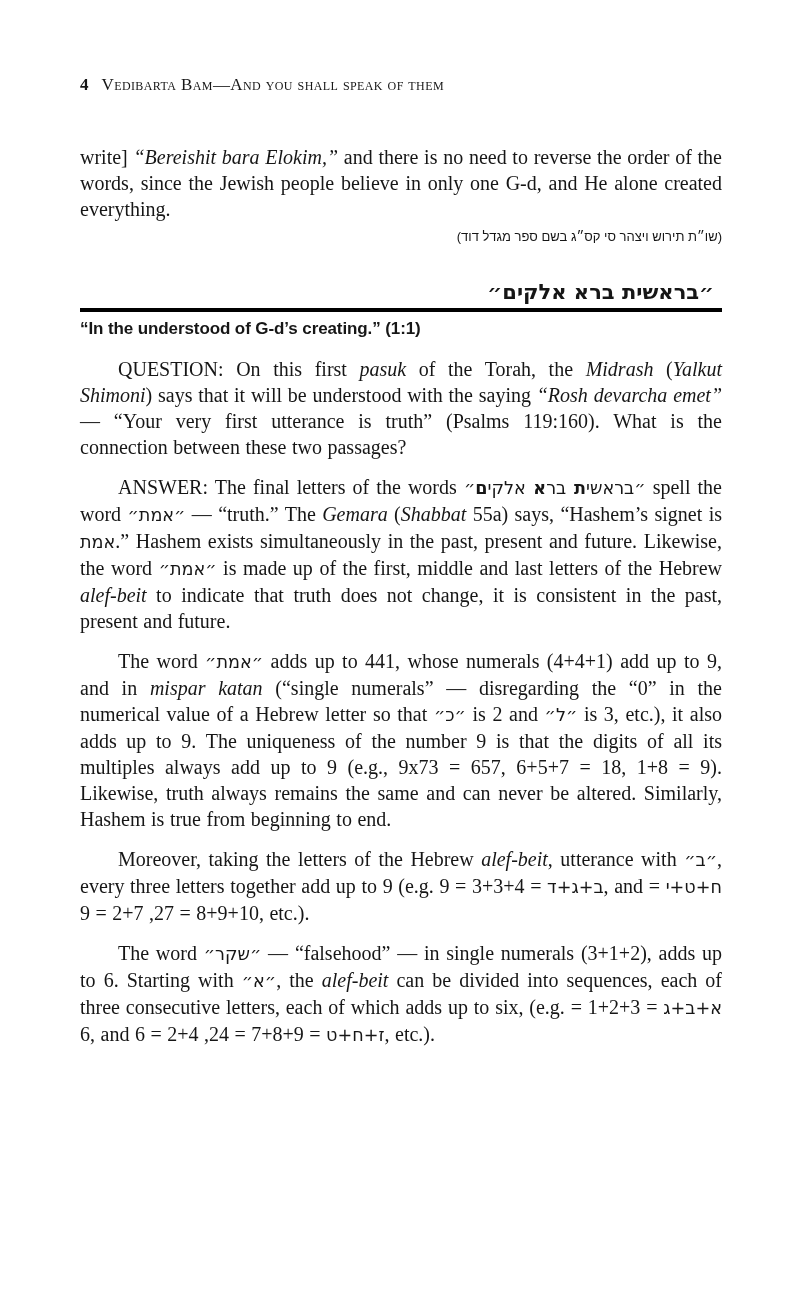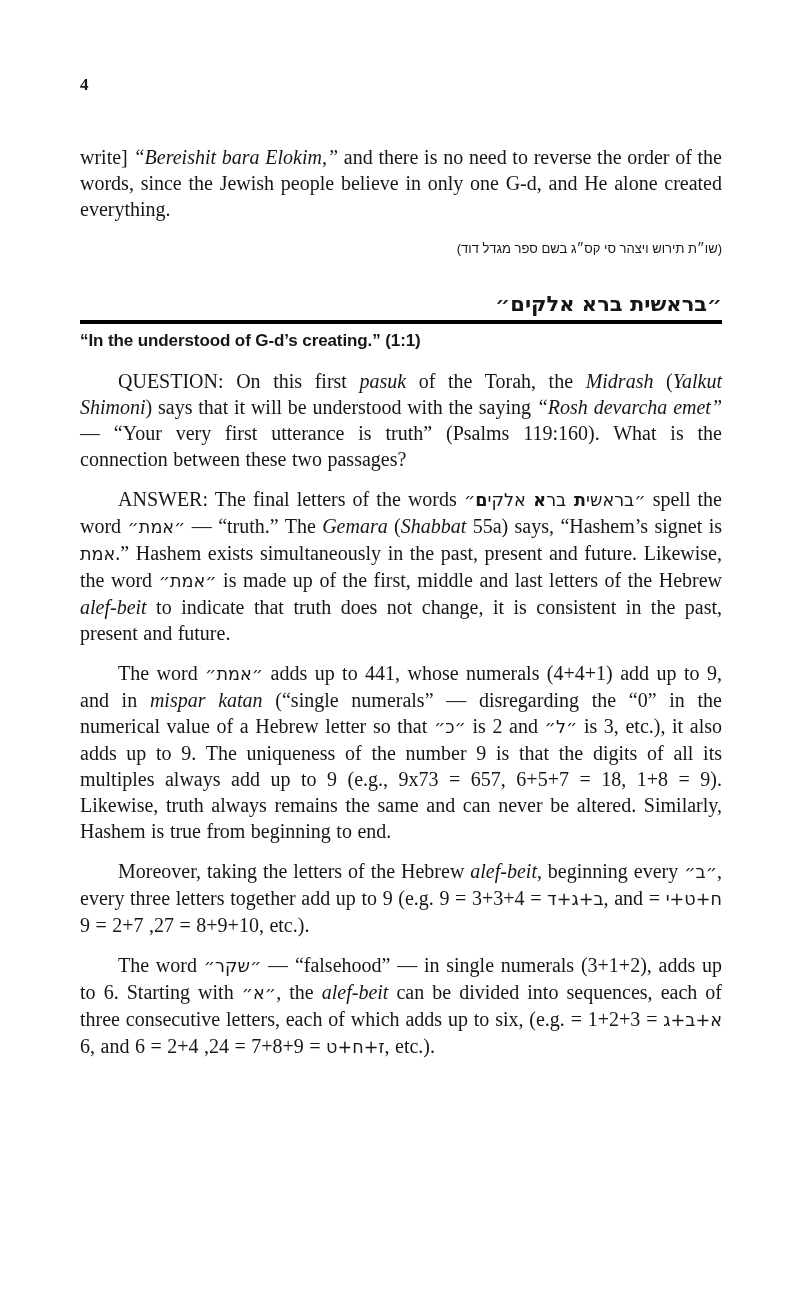--- a/index.html
+++ b/index.html
@@ -25,21 +25,21 @@
   .page-num { font-weight: bold; }
   .running-title { font-variant: small-caps; letter-spacing: 0.4px; }
 
   .body {
     font-size: 20px;
     line-height: 26px;
     text-align: justify;
     margin: 0 0 14px 0;
     word-spacing: 0.5px;
   }
-  .intro { margin-bottom: 18px; }
+  .intro { margin-bottom: 6px; }
   .indent { text-indent: 38px; }
 
   .i { font-style: italic; }
   .he, .he-run {
     font-family: "DejaVu Sans", sans-serif;
     font-size: 0.88em;
   }
   .he-run { direction: rtl; unicode-bidi: isolate; }
   .hb { font-weight: 700; }
 
@@ -47,21 +47,21 @@
     font-family: Liberation Sans, sans-serif;
     font-size: 13px;
     line-height: 18px;
     margin: 6px 0 33px 0;
   }
   .heb-title {
     font-family: "DejaVu Sans", sans-serif;
     font-size: 21px;
     line-height: 26px;
     font-weight: 700;
-    margin: 0 0 3px 0;
+    margin: 0 8px 3px 0;
     text-align: right;
   }
   .rule {
     height: 0;
     border-top: 4px solid #000000;
     margin: 0 0 6px 0;
   }
   .eng-title {
     font-family: "Liberation Sans", sans-serif;
     font-size: 17px;
@@ -71,31 +71,32 @@
     margin: 0 0 17px 0;
   }
 </style>
 </head>
 <body>
 
 <div class="page">
 
   <header class="running-head">
     <span class="page-num">4</span>
+    <span class="running-title">Vedibarta Bam—And you shall speak of them</span>
   </header>
 
   <p class="body intro"><span>write] </span><span class="i">“Bereishit bara Elokim,”</span><span> and there is no need to reverse the order of the words, since the Jewish people believe in only one G-d, and He alone created everything.</span></p>
 
   <div class="citation" dir="rtl">(שו״ת תירוש ויצהר סי קס״ג בשם ספר מגדל דוד)</div>
 
   <h2 class="heb-title" dir="rtl">״בראשית ברא אלקים״</h2>
   <div class="rule"></div>
   <h3 class="eng-title">“In the understood of G-d’s creating.” (1:1)</h3>
 
   <div>
       <p class="body indent"><span>QUESTION: On this first </span><span class="i">pasuk</span><span> of the Torah, the </span><span class="i">Midrash</span><span> (</span><span class="i">Yalkut Shimoni</span><span>) says that it will be understood with the saying </span><span class="i">“Rosh devarcha emet”</span><span> — “Your very first utterance is truth” (Psalms 119:160). What is the connection between these two passages?</span></p>
       <p class="body indent"><span>ANSWER: The final letters of the words </span><span class="he-run"><span>״בראשי</span><span class="hb">ת</span><span> בר</span><span class="hb">א</span><span> אלקי</span><span class="hb">ם</span><span>״</span></span><span> spell the word </span><span class="he">״אמת״</span><span> — “truth.” The </span><span class="i">Gemara</span><span> (</span><span class="i">Shabbat</span><span> 55a) says, “Hashem’s signet is </span><span class="he">אמת</span><span>.” Hashem exists simultaneously in the past, present and future. Likewise, the word </span><span class="he">״אמת״</span><span> is made up of the first, middle and last letters of the Hebrew </span><span class="i">alef-beit</span><span> to indicate that truth does not change, it is consistent in the past, present and future.</span></p>
       <p class="body indent"><span>The word </span><span class="he">״אמת״</span><span> adds up to 441, whose numerals (4+4+1) add up to 9, and in </span><span class="i">mispar katan</span><span> (“single numerals” — disregarding the “0” in the numerical value of a Hebrew letter so that </span><span class="he">״כ״</span><span> is 2 and </span><span class="he">״ל״</span><span> is 3, etc.), it also adds up to 9. The uniqueness of the number 9 is that the digits of all its multiples always add up to 9 (e.g., 9x73 = 657, 6+5+7 = 18, 1+8 = 9). Likewise, truth always remains the same and can never be altered. Similarly, Hashem is true from beginning to end.</span></p>
-      <p class="body indent"><span>Moreover, taking the letters of the Hebrew </span><span class="i">alef-beit</span><span>, beginning every </span><span class="he">״ב״</span><span>, every three letters together add up to 9 (e.g. </span><span class="he">ב+ג+ד</span><span> = 3+3+4 = 9, and </span><span class="he">ח+ט+י</span><span> = 8+9+10 = 27, 2+7 = 9, etc.).</span></p>
+      <p class="body indent"><span>Moreover, taking the letters of the Hebrew </span><span class="i">alef-beit</span><span>, utterance with </span><span class="he">״ב״</span><span>, every three letters together add up to 9 (e.g. </span><span class="he">ב+ג+ד</span><span> = 3+3+4 = 9, and </span><span class="he">ח+ט+י</span><span> = 8+9+10 = 27, 2+7 = 9, etc.).</span></p>
       <p class="body indent"><span>The word </span><span class="he">״שקר״</span><span> — “falsehood” — in single numerals (3+1+2), adds up to 6. Starting with </span><span class="he">״א״</span><span>, the </span><span class="i">alef-beit</span><span> can be divided into sequences, each of three consecutive letters, each of which adds up to six, (e.g. </span><span class="he">א+ב+ג</span><span> = 1+2+3 = 6, and </span><span class="he">ז+ח+ט</span><span> = 7+8+9 = 24, 2+4 = 6, etc.).</span></p>
     </div>
 
 </div>
 
 </body></html>

